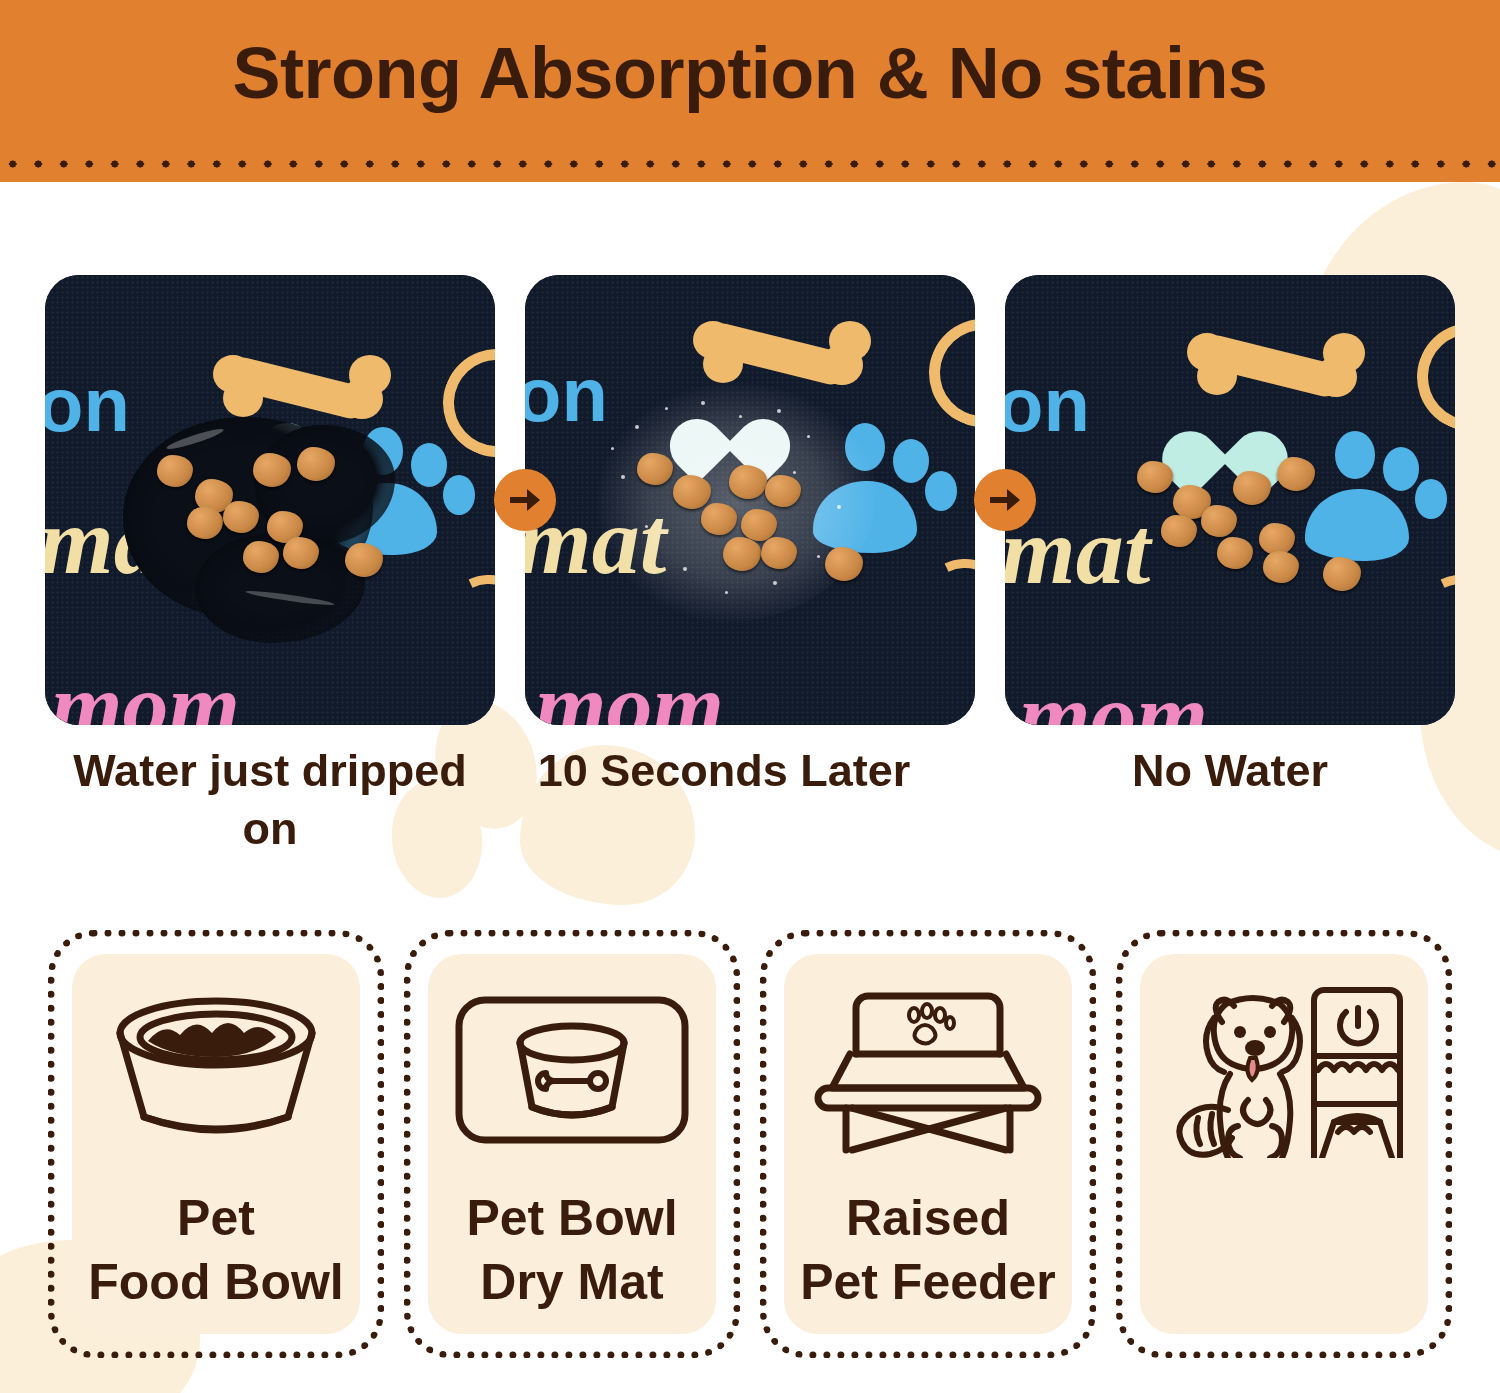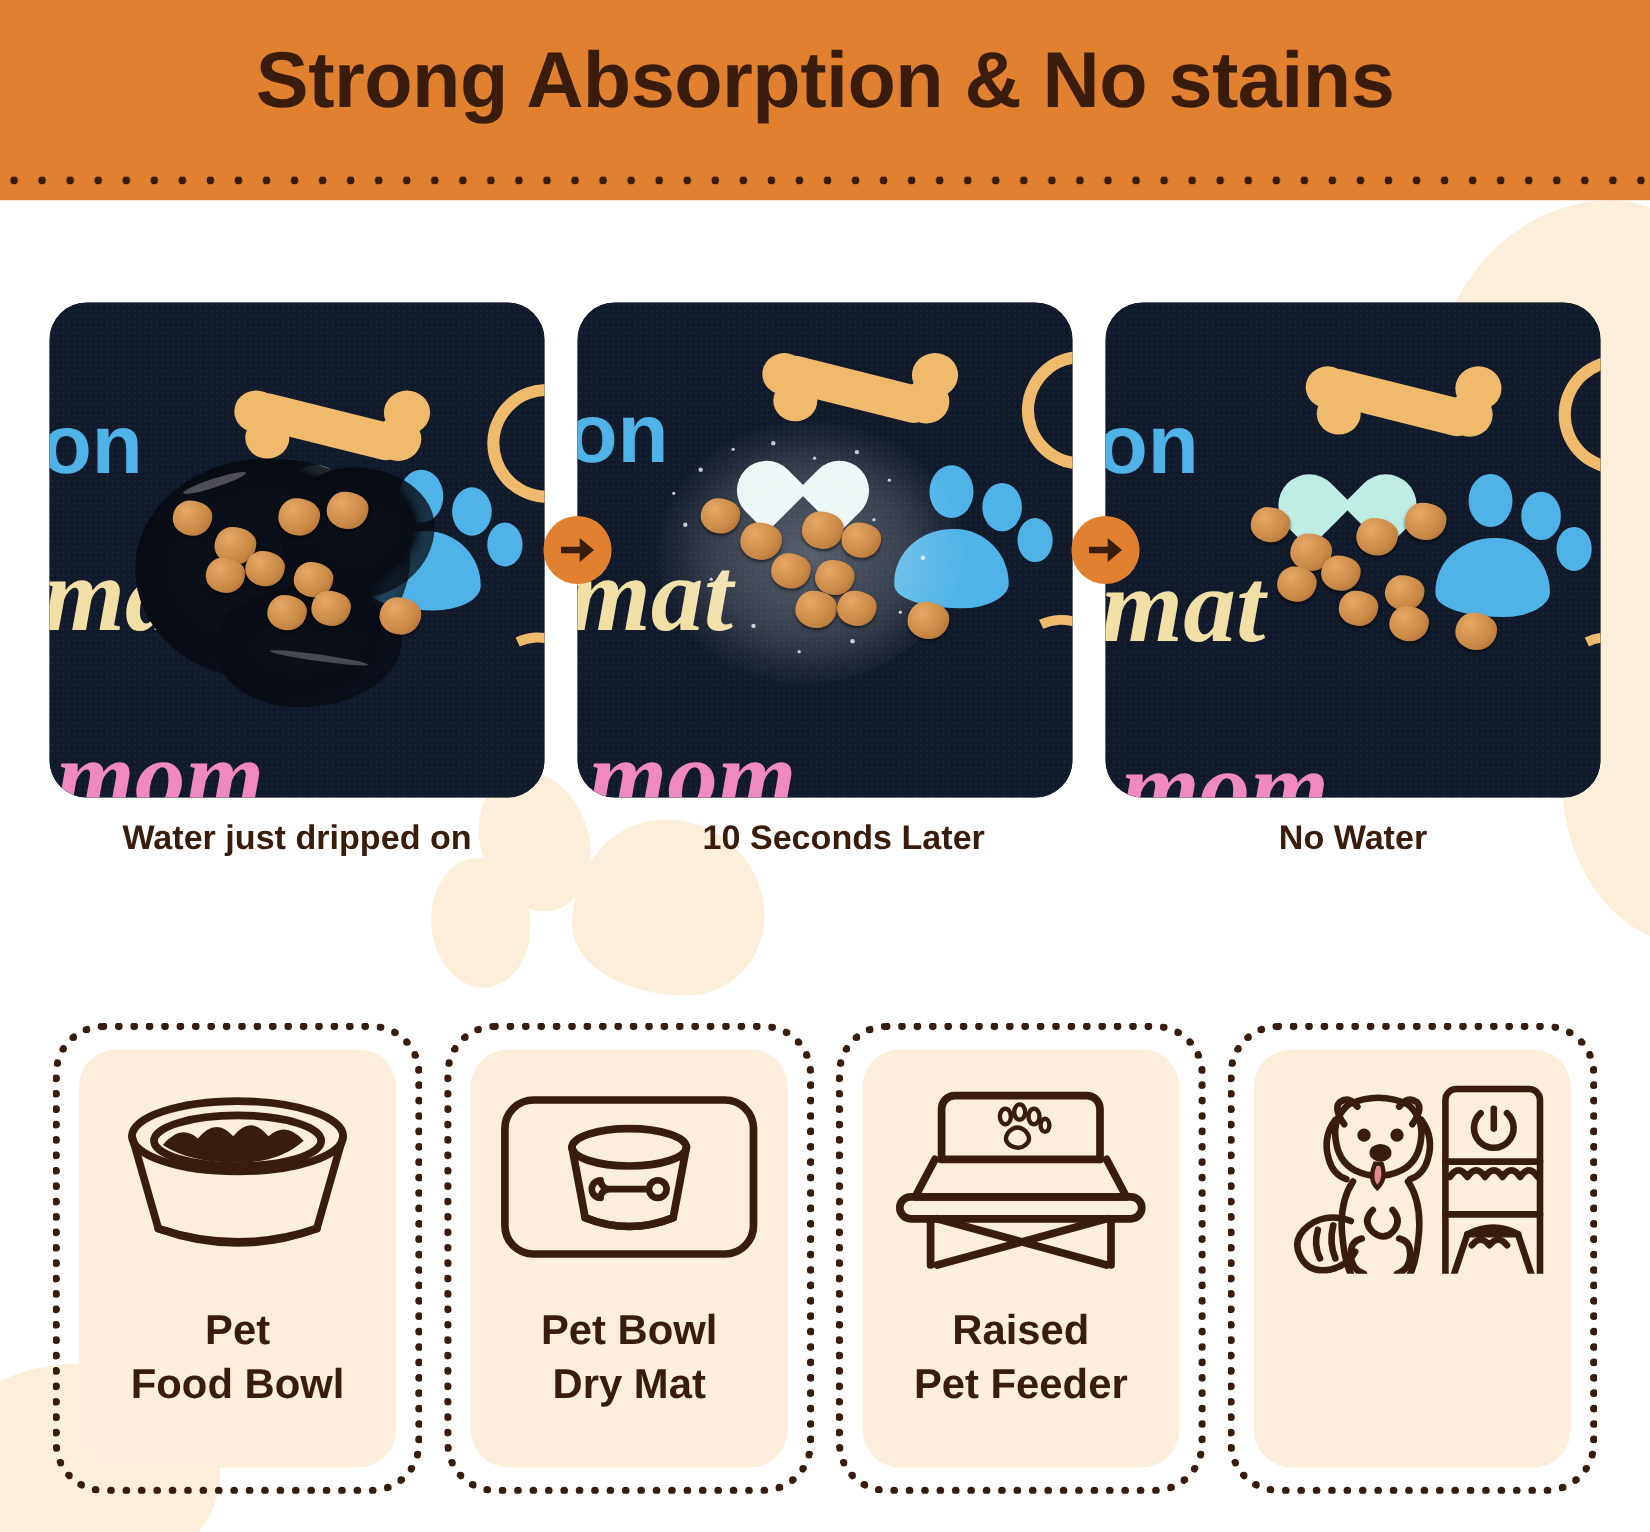--- a/index.html
+++ b/index.html
@@ -115,25 +115,25 @@
     background:#E1802F;z-index:4;
   }
   .a1{left:449px;}
   .a2{left:929px;}
   .arrow-circle svg{position:absolute;left:13px;top:13px;}
 
   
   .caption{
     position:absolute;top:742px;width:450px;
     text-align:center;color:#3A1C0C;
-    font-size:31px;font-weight:bold;line-height:1.28;
+    font-size:45px;font-weight:bold;line-height:1.28;
     z-index:2;
   }
   .c1{left:45px;}
-  .c2{left:542px;}
+  .c2{left:499px;}
   .c3{left:1005px;}
 
   
   .cards{position:absolute;left:48px;top:930px;width:1404px;height:430px;z-index:2;}
   .card{
     position:absolute;top:0;width:336px;height:428px;
     border:7px dotted #3A1C0C;
     border-radius:46px;
     box-sizing:border-box;
   }
@@ -141,21 +141,21 @@
     position:absolute;left:17px;top:17px;right:17px;bottom:17px;
     background:#FBEEDA;border-radius:34px;
     display:flex;flex-direction:column;align-items:center;
   }
   .card-icon{
     height:232px;width:100%;
     display:flex;align-items:center;justify-content:center;
   }
   .card-label{
     text-align:center;color:#3A1C0C;
-    font-size:38px;font-weight:bold;line-height:1.28;
+    font-size:50px;font-weight:bold;line-height:1.28;
     padding:0 6px;
   }
   .k1{left:0px;}
   .k2{left:356px;}
   .k3{left:712px;}
   .k4{left:1068px;}
 </style>
 </head>
 <body>
 

